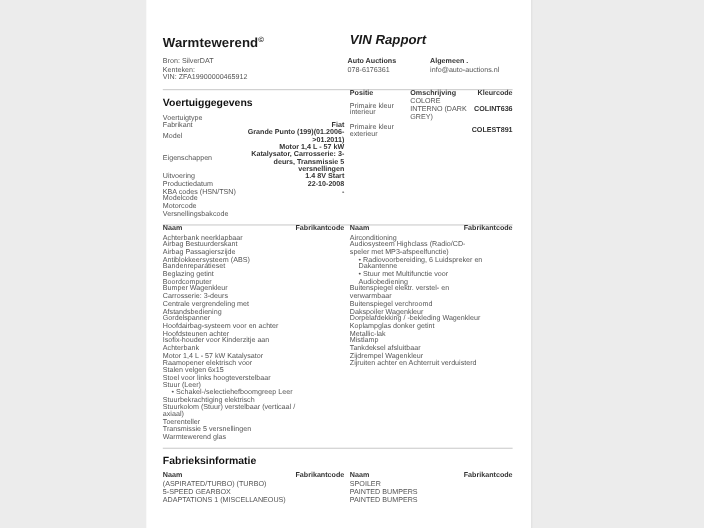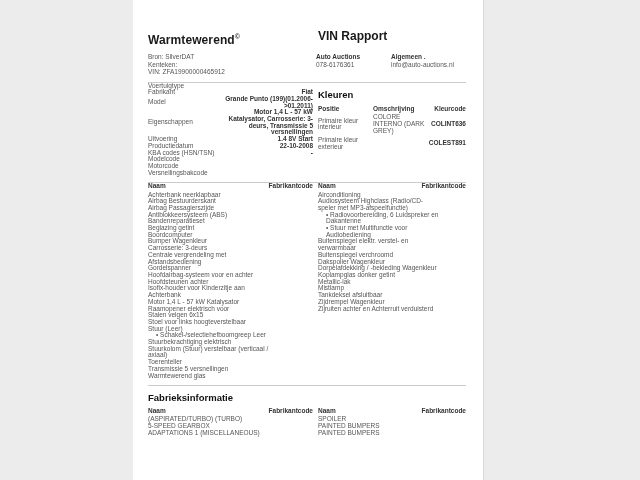--- a/index.html
+++ b/index.html
@@ -13,21 +13,21 @@
     position:absolute; left:133px; top:0; width:351px; height:480px;
     background:#ffffff; border-right:1px solid #d8d8d8;
     padding:30px 17px 0 15px;
     font-size:6.5px; line-height:6.7px; color:#555;
     overflow:hidden;
   }
   .bold { font-weight:bold; color:#333; }
   .hdr-row { display:flex; align-items:flex-start; }
   .hdr-brand { width:170px; font-size:12px; line-height:13px; font-weight:bold; color:#1a1a1a; letter-spacing:.1px; }
   .hdr-brand sup { font-size:7px; }
-  .hdr-title { font-size:12px; line-height:13px; font-weight:bold; color:#1a1a1a; }
+  .hdr-title { font-size:12px; line-height:13px; font-weight:bold; color:#1a1a1a;font-style:italic; }
   .meta-row { display:flex; margin-top:6px; }
   .meta-left { width:170px; }
   .meta-line, .contact-col div { line-height:7.5px; }
   .contact { display:flex; }
   .contact-col { width:75px; }
   hr.divider { border:none; border-top:1px solid #ccc; margin:6px 0 0 0; }
   h2 { font-size:9.5px; line-height:10px; font-weight:bold; color:#111; margin:7px 0 6px 0; }
   .two-col { display:flex; align-items:flex-start; }
   .col-left { width:165px; margin-right:5px; }
   .col-right { width:148px; }
@@ -79,20 +79,21 @@
         <div class="bold">Algemeen .</div>
         <div>info@auto-auctions.nl</div>
       </div>
     </div>
   </div>
 
   <hr class="divider">
 
   <div class="two-col">
     <div class="col-left">
+      <h2>Voertuiggegevens</h2>
       <div>
 
           <div class="vrow">
             <span class="vlabel">Voertuigtype</span>
             <span class="vvalue"></span>
           </div>
 
           <div class="vrow">
             <span class="vlabel">Fabrikant</span>
             <span class="vvalue">Fiat</span>
@@ -133,21 +134,20 @@
             <span class="vvalue"></span>
           </div>
 
           <div class="vrow">
             <span class="vlabel">Versnellingsbakcode</span>
             <span class="vvalue"></span>
           </div>
         </div>
     </div>
     <div class="col-right">
-      <h2>Kleuren</h2>
       <div class="crow chead">
         <span class="cpos">Positie</span>
         <span class="cdesc">Omschrijving</span>
         <span class="ccode">Kleurcode</span>
       </div>
       <div>
 
           <div class="crow">
             <span class="cpos">Primaire kleur interieur</span>
             <span class="cdesc">COLORE INTERNO (DARK GREY)</span>

